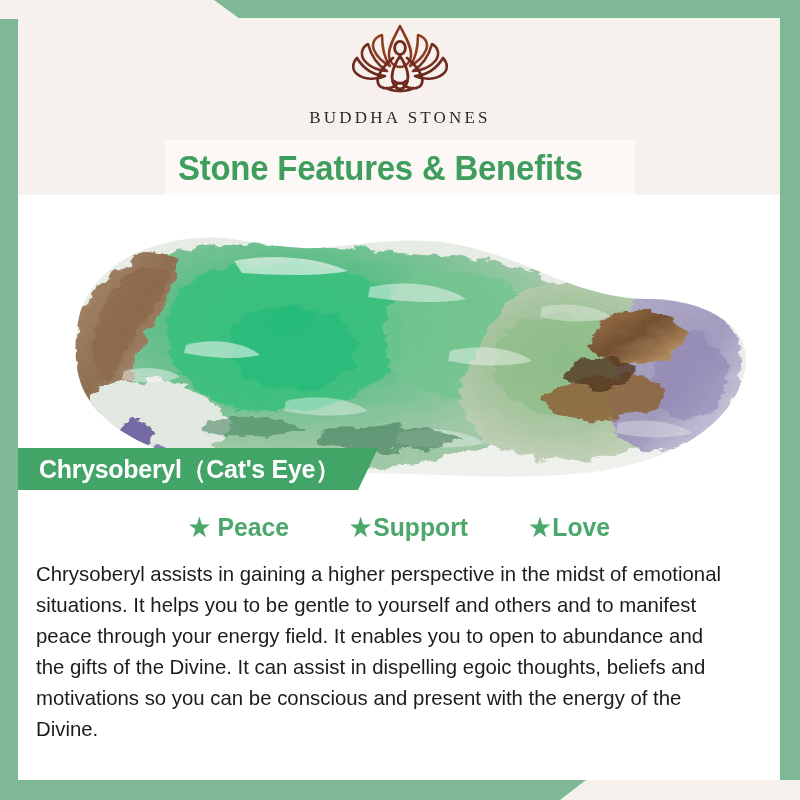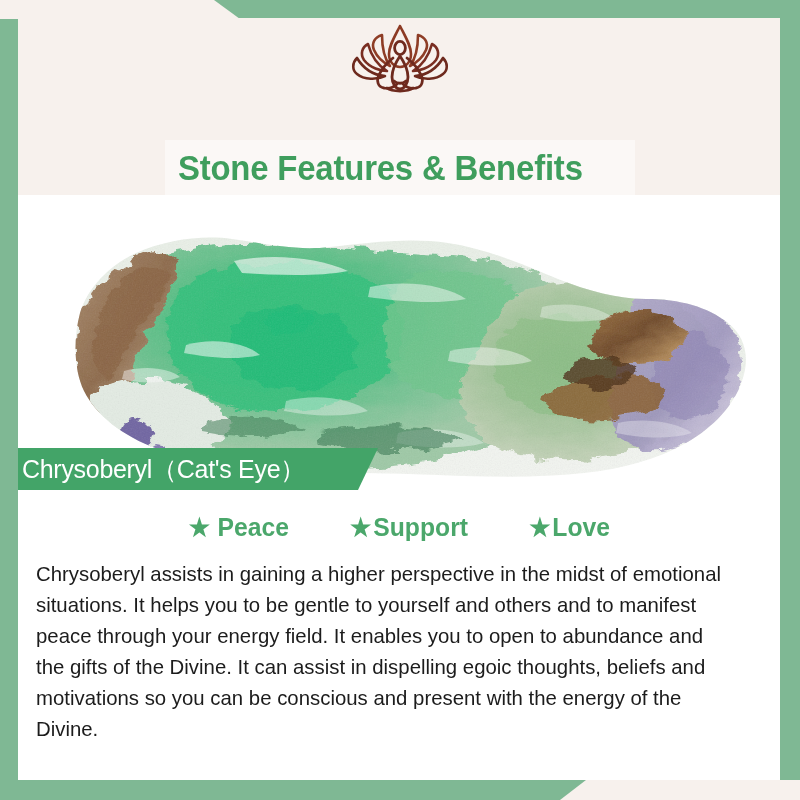--- a/index.html
+++ b/index.html
@@ -81,23 +81,23 @@
   
   #stone-name-banner {
     position:absolute;
     left:18px; top:448px;
     width:360px; height:42px;
     background:#43a468;
     clip-path:polygon(0 0, 360px 0, 340px 42px, 0 42px);
     display:flex; align-items:center;
   }
   #stone-name-text {
-    padding-left:4px;
+    padding-left:21px;
     font-family:"Liberation Sans", sans-serif;
-    font-weight:normal;
+    font-weight:bold;
     font-size:25px;
     color:#ffffff;
     white-space:nowrap;
     letter-spacing:-0.3px;
   }
 
   
   #content-card {
     position:absolute;
     left:18px; top:500px; right:20px; bottom:20px;
@@ -166,20 +166,21 @@
 
       <ellipse cx="56" cy="30" rx="5.4" ry="6.6"></ellipse>
 
       <path d="M49 40 C44 44 38 50 35 57 C32 63 34 69 40 70 C45 71 50 69 53 66"></path>
       <path d="M63 40 C68 44 74 50 77 57 C80 63 78 69 72 70 C67 71 62 69 59 66"></path>
       <path d="M56 38 C52 44 48 52 48 59 C48 66 52 71 56 71 C60 71 64 66 64 59 C64 52 60 44 56 38 Z"></path>
       <path d="M43 70 C48 74 64 74 69 70"></path>
       <path d="M50 63 C53 66 59 66 62 63"></path>
     </g>
   </svg>
+  <div id="brand-name">BUDDHA STONES</div>
 </div>
 
 <div id="title-banner">
   <div id="title-text">Stone Features &amp; Benefits</div>
 </div>
 
 <div id="stone-photo">
   <svg id="stone-svg" viewBox="0 0 762 305" preserveAspectRatio="none">
     <defs>
       <radialGradient id="gGreenCore" cx="38%" cy="35%" r="58%">

